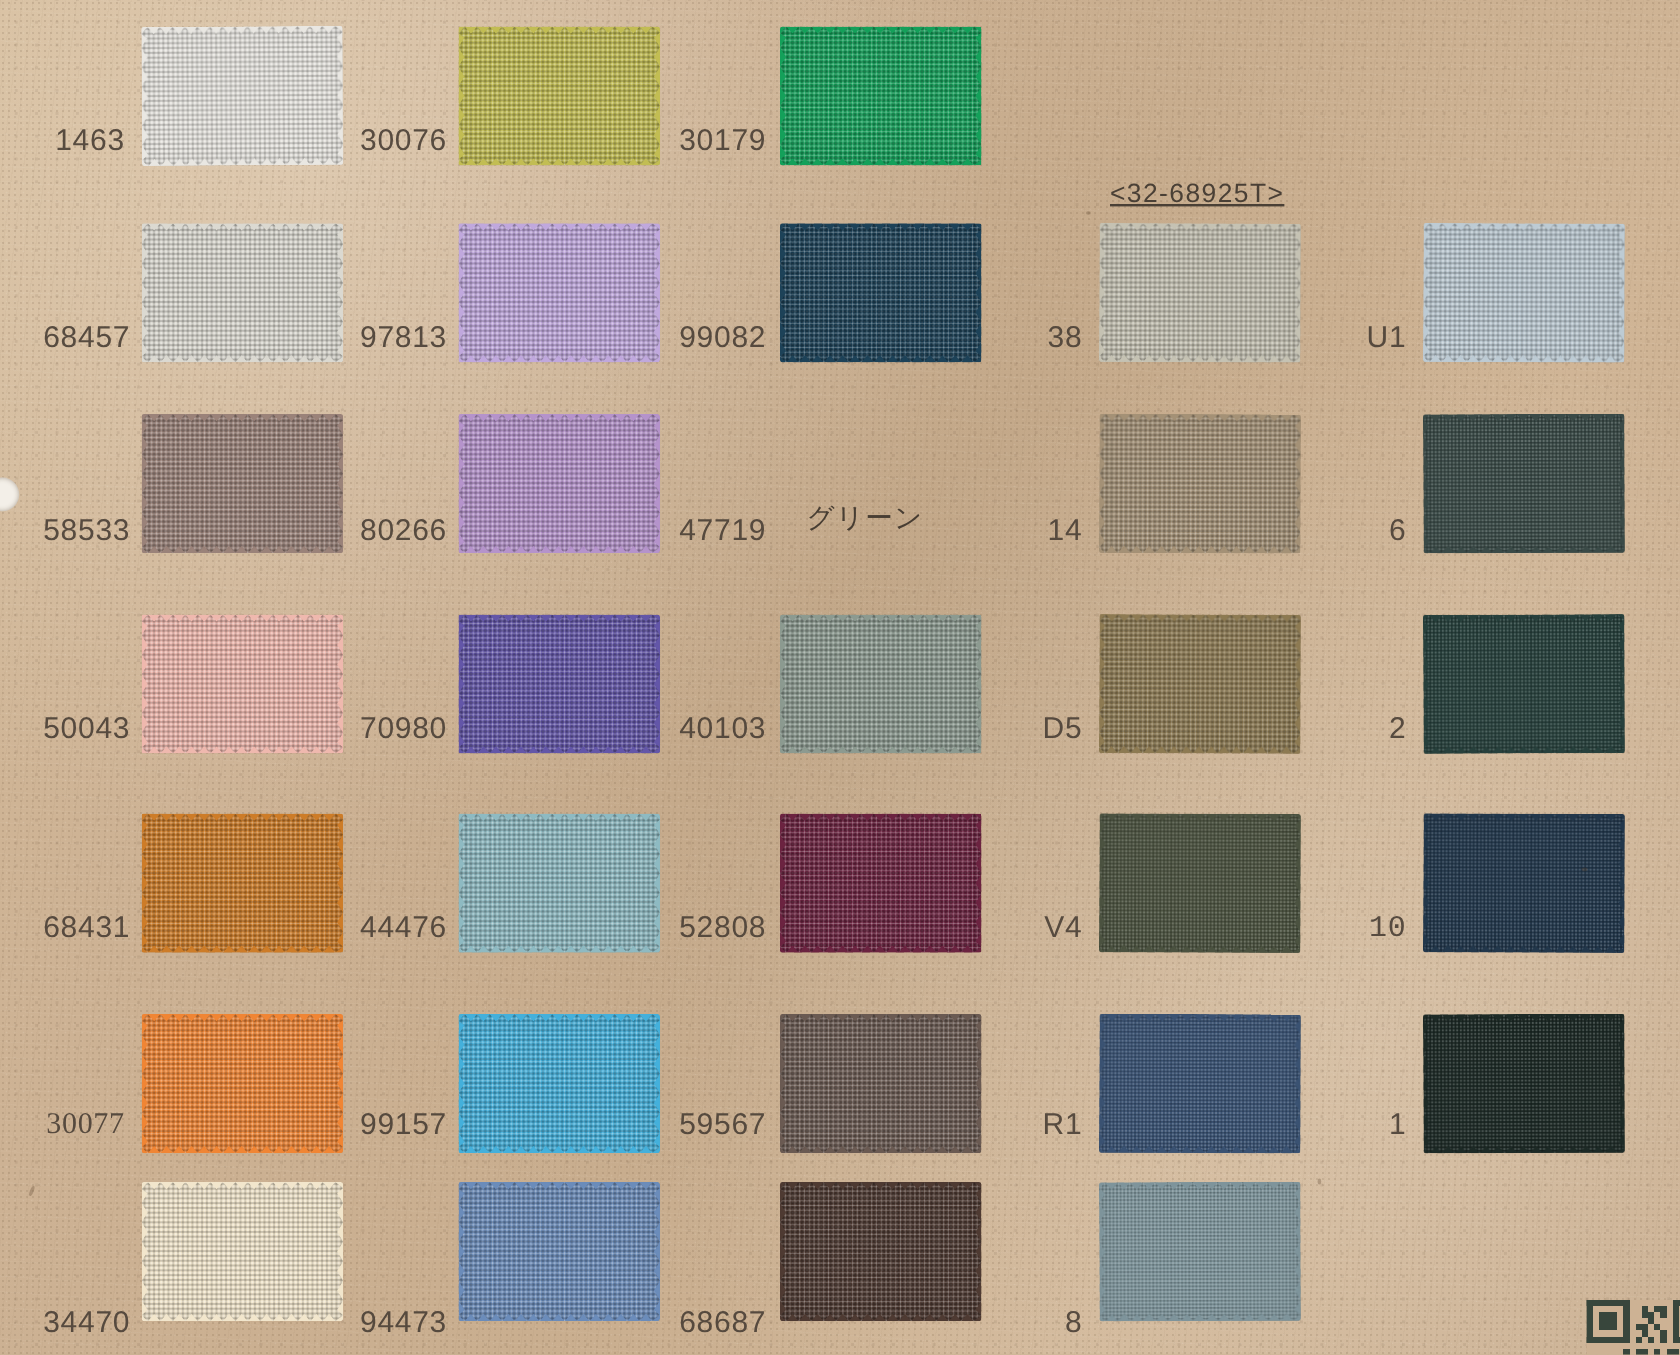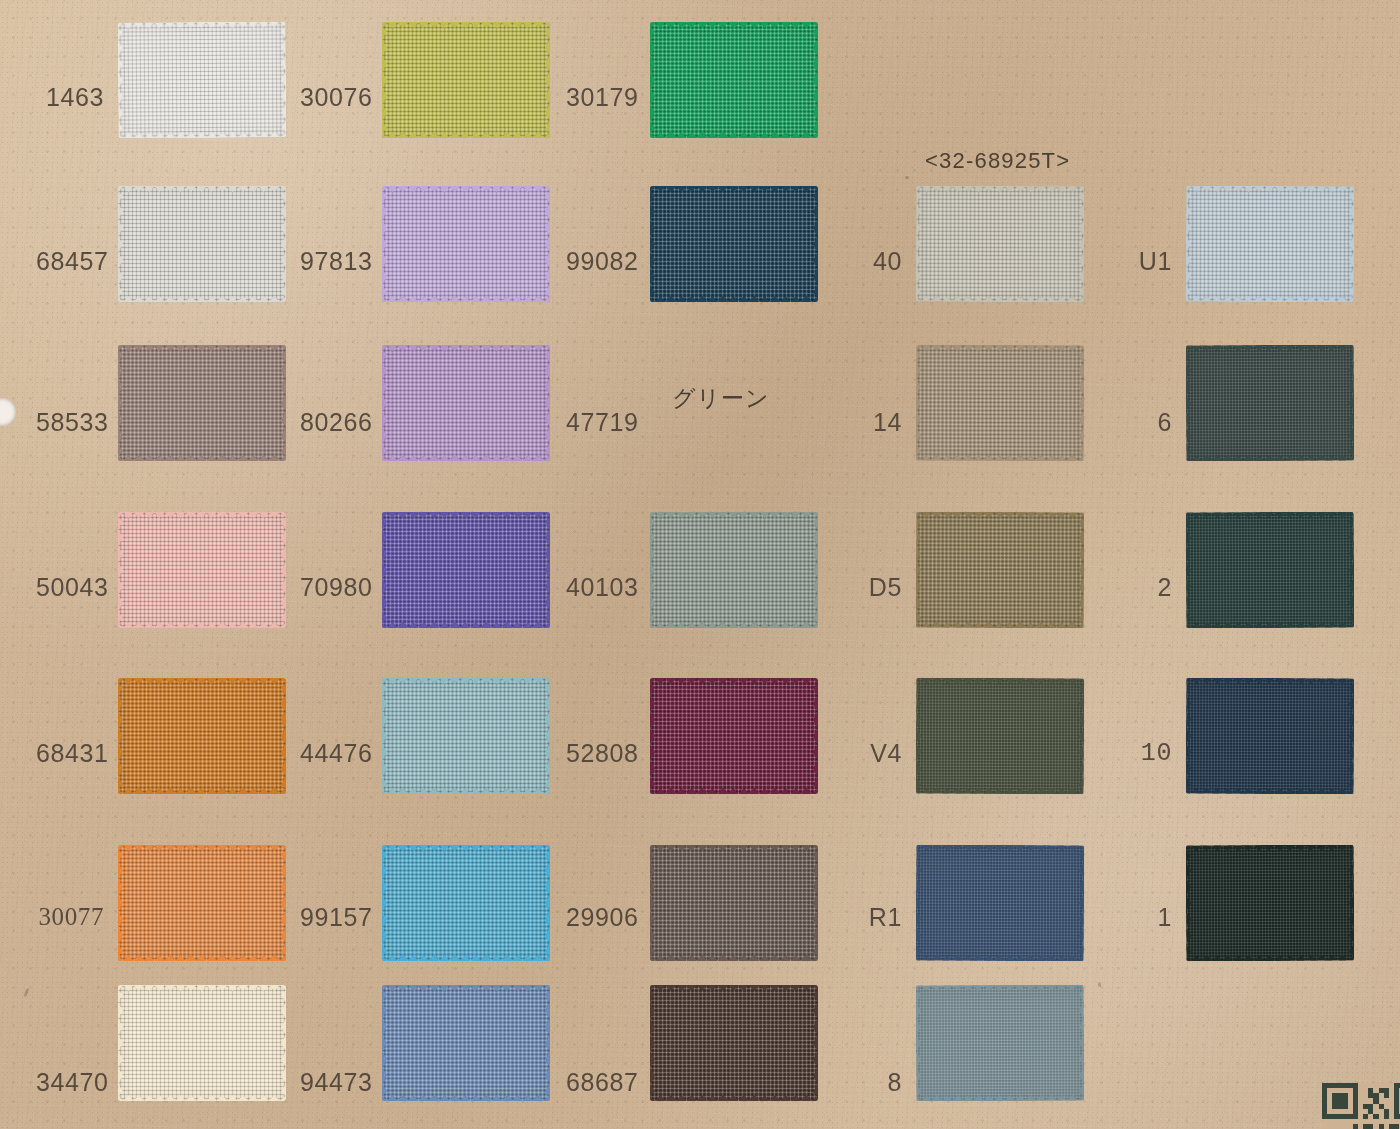--- a/index.html
+++ b/index.html
@@ -43,20 +43,21 @@
   #grid{position:absolute;inset:0;}
   .label{
     position:absolute;
     font-family:"Liberation Sans", sans-serif;
     font-size:25px;
     letter-spacing:.6px;
     color:#4d4238;
     white-space:nowrap;
     text-align:right;
     opacity:.92;
+    margin-top:20px;
   }
   .label.jp{font-size:23px;letter-spacing:1px;color:#3e352c;text-align:left;}
 
   
   .swatch{
     position:absolute;
     border-radius:2px;
     --c:#ccc;
     background-color:var(--c);
     
@@ -157,21 +158,21 @@
       <div class="weave"></div>
     </div>
     <div class="label" style="left: 300px; top: 247px; width: 68px;">97813</div>
     <div class="swatch" style="--c: #c0a8dd; left: 382px; top: 186px; width: 168px; height: 116px; transform: rotate(0deg);">
       <div class="weave"></div>
     </div>
     <div class="label" style="left: 566px; top: 247px; width: 70px;">99082</div>
     <div class="swatch" style="--c: #1d4258; left: 650px; top: 186px; width: 168px; height: 116px; transform: rotate(0deg);">
       <div class="weave"></div>
     </div>
-    <div class="label" style="left: 862px; top: 247px; width: 40px;">40</div>
+    <div class="label" style="left: 862px; top: 247px; width: 40px;">38</div>
     <div class="swatch" style="--c: #c5c2b3; left: 916px; top: 186px; width: 168px; height: 116px; transform: rotate(0.18deg);">
       <div class="weave"></div>
     </div>
     <div class="label" style="left: 1132px; top: 247px; width: 40px;">U1</div>
     <div class="swatch" style="--c: #bdcbd4; left: 1186px; top: 186px; width: 168px; height: 116px; transform: rotate(0.18deg);">
       <div class="weave"></div>
     </div>
     <div class="label" style="left: 36px; top: 408px; width: 68px;">58533</div>
     <div class="swatch" style="--c: #9a8279; left: 118px; top: 345px; width: 168px; height: 116px; transform: rotate(0deg);">
       <div class="weave"></div>
@@ -230,21 +231,21 @@
       <div class="weave"></div>
     </div>
     <div class="label" style="left: 36px; top: 903px; width: 68px; font-family: Liberation Serif, serif;">30077</div>
     <div class="swatch" style="--c: #f08534; left: 118px; top: 845px; width: 168px; height: 116px; transform: rotate(0deg);">
       <div class="weave"></div>
     </div>
     <div class="label" style="left: 300px; top: 903px; width: 68px;">99157</div>
     <div class="swatch" style="--c: #44b0db; left: 382px; top: 845px; width: 168px; height: 116px; transform: rotate(0deg);">
       <div class="weave"></div>
     </div>
-    <div class="label" style="left: 566px; top: 903px; width: 70px;">29906</div>
+    <div class="label" style="left: 566px; top: 903px; width: 70px;">59567</div>
     <div class="swatch" style="--c: #6a5a52; left: 650px; top: 845px; width: 168px; height: 116px; transform: rotate(0deg);">
       <div class="weave"></div>
     </div>
     <div class="label" style="left: 862px; top: 903px; width: 40px;">R1</div>
     <div class="swatch soft" style="--c: #3a5272; left: 916px; top: 845px; width: 168px; height: 116px; transform: rotate(0.18deg);">
       <div class="weave"></div>
     </div>
     <div class="label" style="left: 1132px; top: 903px; width: 40px;">1</div>
     <div class="swatch soft" style="--c: #1d2a26; left: 1186px; top: 845px; width: 168px; height: 116px; transform: rotate(-0.18deg);">
       <div class="weave"></div>
@@ -260,23 +261,23 @@
     <div class="label" style="left: 566px; top: 1068px; width: 70px;">68687</div>
     <div class="swatch" style="--c: #4e3a32; left: 650px; top: 985px; width: 168px; height: 116px; transform: rotate(0deg);">
       <div class="weave"></div>
     </div>
     <div class="label" style="left: 862px; top: 1068px; width: 40px;">8</div>
     <div class="swatch soft" style="--c: #7e949b; left: 916px; top: 985px; width: 168px; height: 116px; transform: rotate(-0.18deg);">
       <div class="weave"></div>
     </div>
   </div>
 
-<div id="header-note" style="left: 925px; top: 148px;">&lt;32-68925T&gt;</div>
-
-<div class="label jp" id="note-label" style="left: 672px; top: 383px;">グリーン</div>
+<div id="header-note" style="left: 925px; top: 148px; text-decoration: underline;">&lt;32-68925T&gt;</div>
+
+<div class="label jp" id="note-label" style="left: 672px; top: 396px;">グリーン</div>
 
 <div class="hole" style="left:-12px;top:398px;width:28px;height:28px;"></div>
 <div class="blemish" style="left:905px;top:176px;width:4px;height:3px;"></div>
 <div class="blemish" style="left:1098px;top:982px;width:3px;height:5px;"></div>
 <div class="blemish" style="left:25px;top:988px;width:3px;height:9px;transform:rotate(22deg);"></div>
 <div class="blemish" style="left:1318px;top:723px;width:5px;height:3px;"></div>
 
 <div id="qr">
   <svg width="108" height="108" viewBox="0 0 21 21" shape-rendering="crispEdges" aria-hidden="true">
     <rect width="21" height="21" fill="#cdb294"></rect>

